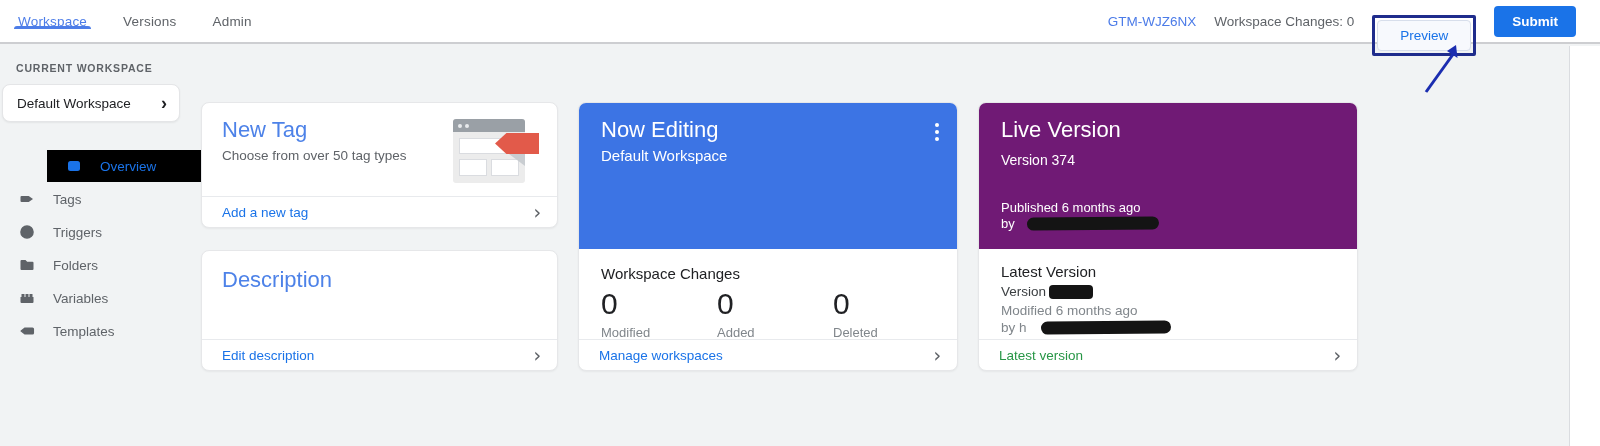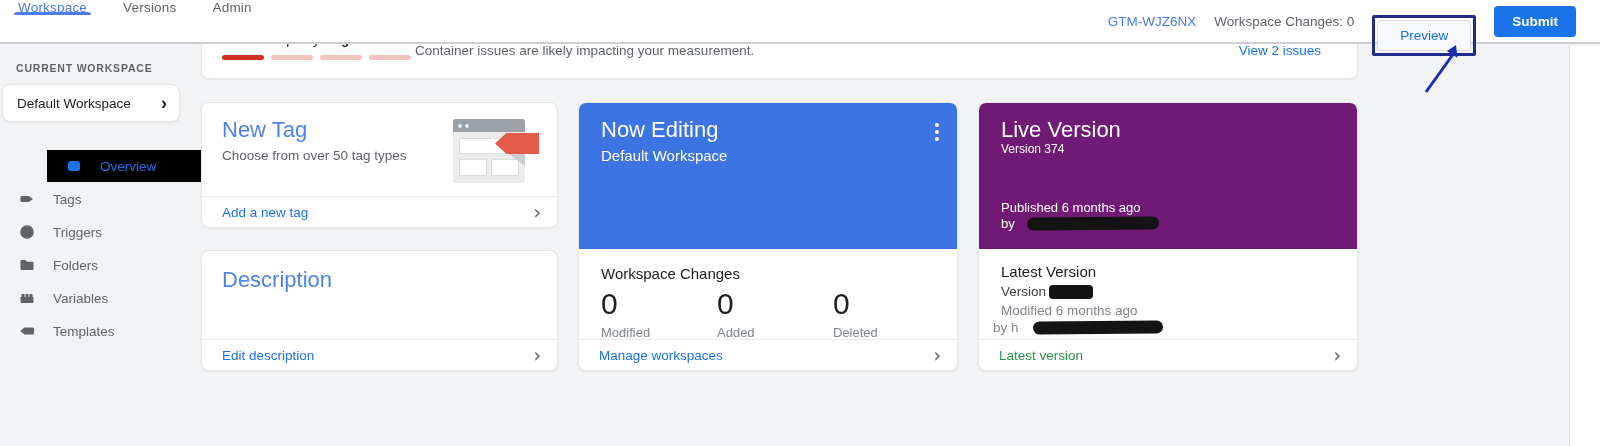--- a/index.html
+++ b/index.html
@@ -1,21 +1,21 @@
 <!DOCTYPE html>
 <html><head>
 <meta charset="utf-8">
 <style>
   * { margin:0; padding:0; box-sizing:border-box; }
   html,body { width:1600px; height:446px; font-family:"Liberation Sans","DejaVu Sans",sans-serif; background:#f1f3f4; overflow:hidden; }
   .page { position:relative; width:1600px; height:446px; }
 
   
   .topbar { position:absolute; top:0; left:0; right:0; height:44px; background:#ffffff; border-bottom:2px solid #cdced1; display:flex; align-items:center; justify-content:space-between; padding:0 24px 0 0; z-index:5; }
-  .tabs { display:flex; align-items:flex-start; height:100%; }
+  .tabs { display:flex; align-items:center; height:100%; }
   .tab { position:relative; display:flex; align-items:center; padding:0 18px; font-size:13.5px; color:#5f6368; letter-spacing:.2px; cursor:pointer; }
   .tab.active { color:#4d7de8; font-weight:500; }
   .tab.active::after { content:""; position:absolute; left:14px; right:14px; bottom:0; height:3px; background:#4d7de8; border-radius:3px 3px 0 0; }
   .topbar-right { display:flex; align-items:center; gap:18px; }
   .container-id { color:#4b7be8; font-size:13.5px; cursor:pointer; }
   .ws-changes { color:#5f6368; font-size:13.5px; }
   .preview-annotation { border:3px solid #1f2c8c; padding:2px; border-radius:2px;margin-top:28px; }
   .btn-preview { background:#f7f9fd; border:1px solid #d7deeb; color:#1a73e8; font-size:13.5px; font-weight:500; padding:7px 22px; border-radius:4px; cursor:pointer; font-family:inherit; }
   .btn-submit { background:#1a73e8; border:none; color:#fff; font-size:13.5px; font-weight:700; padding:8px 18px; border-radius:4px; cursor:pointer; font-family:inherit; }
 
@@ -83,31 +83,31 @@
   .ce-body-title { position:absolute; left:22px; top:162px; font-size:15px; color:#202124; }
   .ce-stats { position:absolute; left:22px; top:182px; display:flex; }
   .stat { width:116px; }
   .stat-num { font-size:30px; font-weight:400; color:#202124; line-height:1.25; }
   .stat-label { font-size:13px; color:#80868b; margin-top:2px; }
 
   
   .card-live { left:978px; top:102px; width:380px; height:269px; }
   .lv-header { position:absolute; left:0; top:0; right:0; height:146px; background:#701a75; color:#fff; }
   .lv-title { position:absolute; left:22px; top:14px; font-size:22px; }
-  .lv-sub { position:absolute; left:22px; top:39px; font-size:12px; }
+  .lv-sub { position:absolute; left:22px; top:49px; font-size:14px; }
   .lv-pub { position:absolute; left:22px; top:97px; font-size:13px; font-weight:500; }
   .lv-by { position:absolute; left:22px; top:113px; font-size:13px; font-weight:500; display:flex; align-items:center; gap:12px; }
   .redact { display:inline-block; background:#141414; height:13px; border-radius:7px; }
   .redact.email { width:132px; transform:rotate(-.6deg); }
   .redact.ver { width:44px; height:14px; border-radius:4px; }
   .redact.email2 { width:130px; transform:rotate(-.5deg); }
   .lv-latest { position:absolute; left:22px; top:160px; font-size:15px; color:#202124; }
   .lv-verline { position:absolute; left:22px; top:181px; font-size:13.5px; color:#3c4043; display:flex; align-items:center; gap:3px; }
   .lv-mod { position:absolute; left:22px; top:200px; font-size:13.5px; color:#80868b; }
-  .lv-by2 { position:absolute; left:14px; top:217px; font-size:13.5px; color:#80868b; display:flex; align-items:center; gap:14px; }
+  .lv-by2 { position:absolute; left:22px; top:217px; font-size:13.5px; color:#80868b; display:flex; align-items:center; gap:14px; }
 </style>
 </head>
 <body>
 
 <div class="page">
 
   <div class="topbar">
     <div class="tabs">
       <div class="tab active">Workspace</div>
       <div class="tab">Versions</div>
@@ -170,33 +170,20 @@
       </div>
       <div class="nav-item">
         <svg width="18" height="18" viewBox="0 0 18 18">
             <path d="M14.5 6.2 H7 L3.2 9 L7 11.8 h7.5 q.8 0 .8-.8 V7 q0-.8-.8-.8 Z" fill="none" class="nav-icon" stroke-width="1.5" stroke-linejoin="round"></path>
           </svg>
         <span>Templates</span>
       </div>
     </div>
   </div>
 
-  <div class="card banner">
-    <div class="bq-title">
-      <span>Container quality: </span><b>Urgent</b>
-    </div>
-    <div class="bq-bars">
-      <div class="bq-bar filled"></div>
-      <div class="bq-bar"></div>
-      <div class="bq-bar"></div>
-      <div class="bq-bar"></div>
-    </div>
-    <div class="bq-msg">Container issues are likely impacting your measurement.</div>
-    <div class="bq-link">View 2 issues</div>
-  </div>
 
   <div class="card card-newtag">
     <div class="nt-title">New Tag</div>
     <div class="nt-sub">Choose from over 50 tag types</div>
     <div class="nt-art">
       <div class="nt-win">
         <div class="nt-winbar">
             <i class="nt-dot"></i>
             <i class="nt-dot"></i>
           </div>

